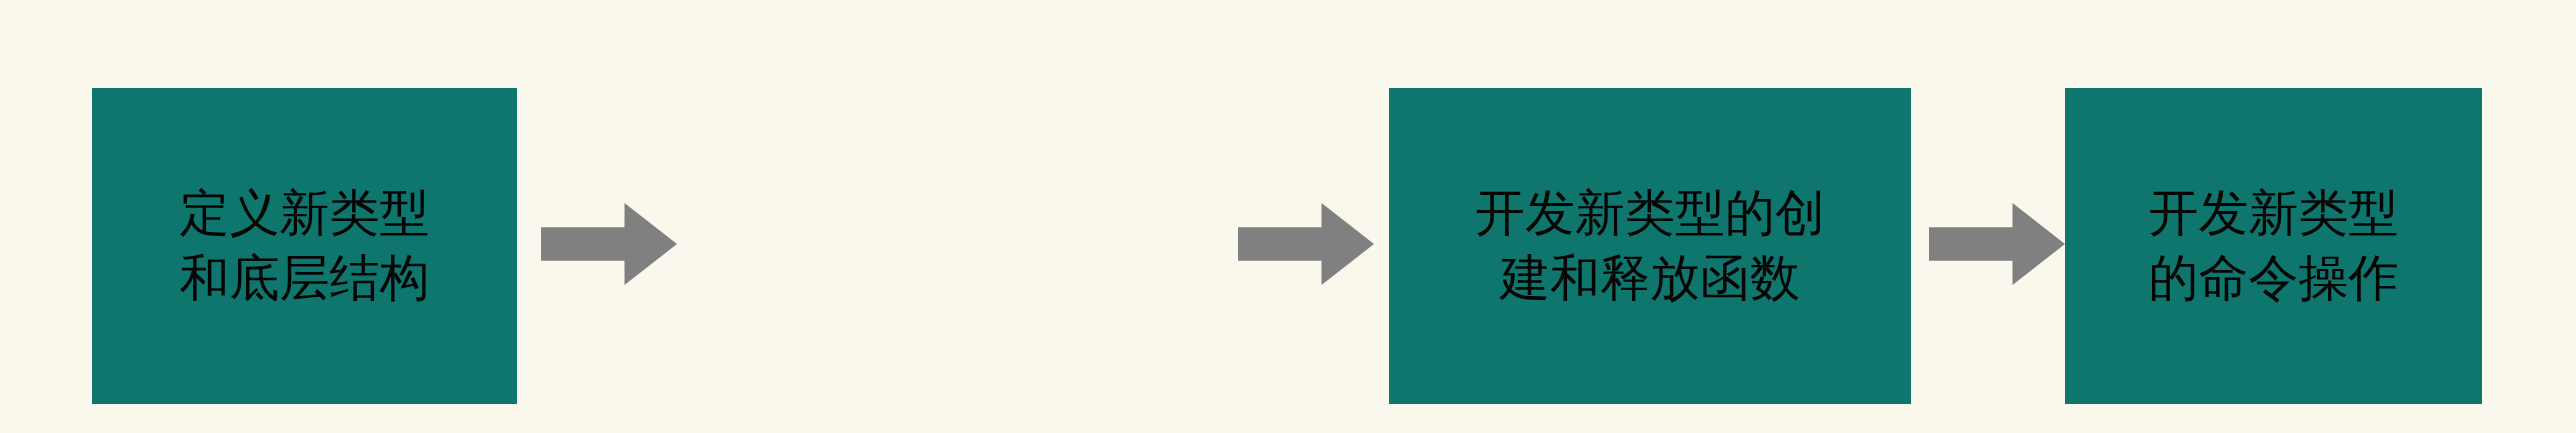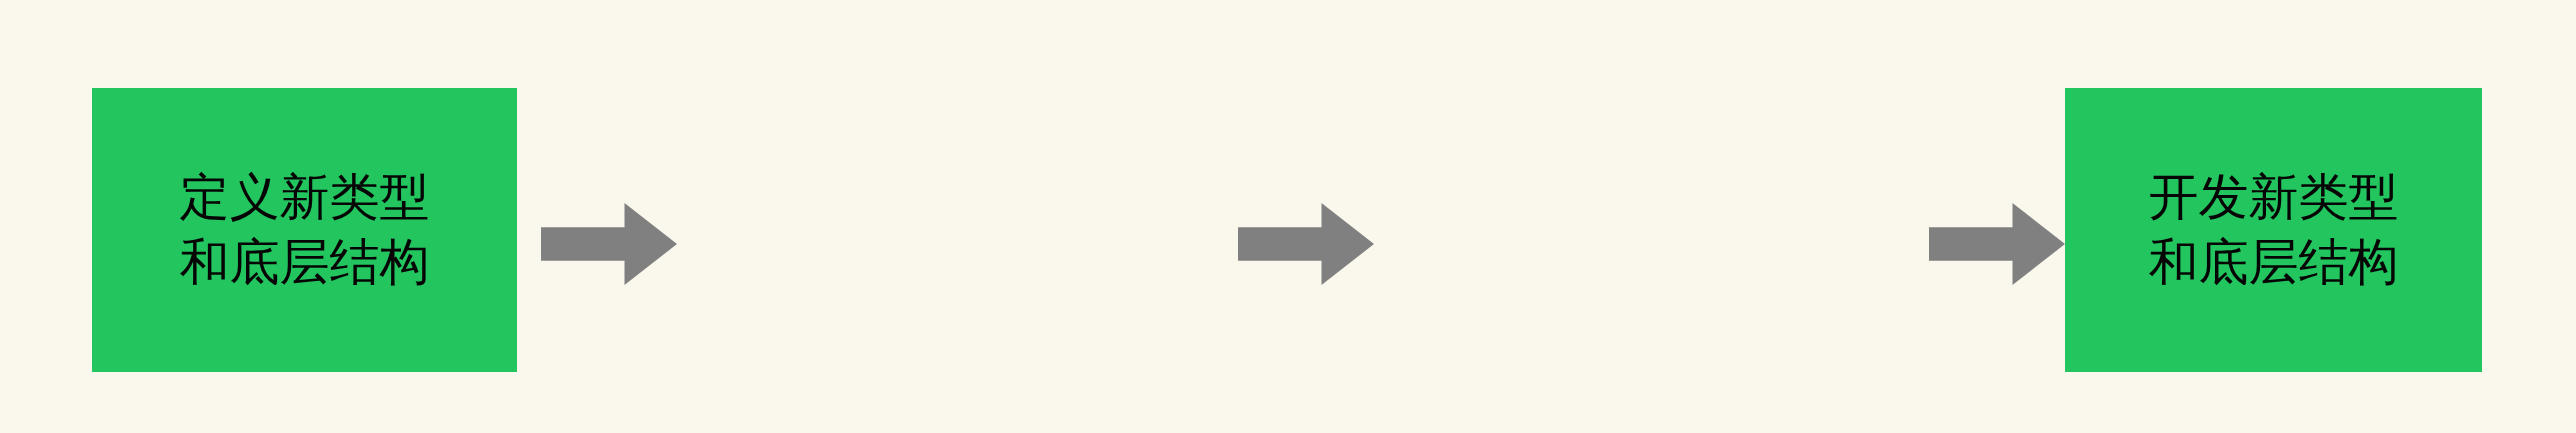--- a/index.html
+++ b/index.html
@@ -19,22 +19,22 @@
     position: relative;
     width: 2576px;
     height: 434px;
     background: #FAF8EC;
   }
 
   
   .node {
     position: absolute;
     top: 88px;
-    height: 284px;
-    background: #22c55e;
+    height: 316px;
+    background: #0f766e;
     box-sizing: border-box;
     display: flex;
     align-items: center;
     justify-content: center;
     padding: 0 5px;
   }
   .node-label {
     font-size: 50px;
     line-height: 1.30;
     color: #050505;
@@ -81,26 +81,30 @@
     </svg>
   </div>
 
 
   <div class="arrow" id="arrow-2">
     <svg viewBox="0 0 158 95" preserveAspectRatio="none" aria-hidden="true">
       <polygon points="0,28 97,28 97,0 158,47.5 97,95 97,67 0,67" fill="#808080"></polygon>
     </svg>
   </div>
 
+  <div class="node" id="node-3">
+    <div class="node-label">开发新类型的创
+建和释放函数</div>
+  </div>
 
   <div class="arrow" id="arrow-3">
     <svg viewBox="0 0 158 95" preserveAspectRatio="none" aria-hidden="true">
       <polygon points="0,28 97,28 97,0 158,47.5 97,95 97,67 0,67" fill="#808080"></polygon>
     </svg>
   </div>
 
   <div class="node" id="node-4">
     <div class="node-label">开发新类型
-和底层结构</div>
+的命令操作</div>
   </div>
 
 </div>
 
 
 </body></html>

